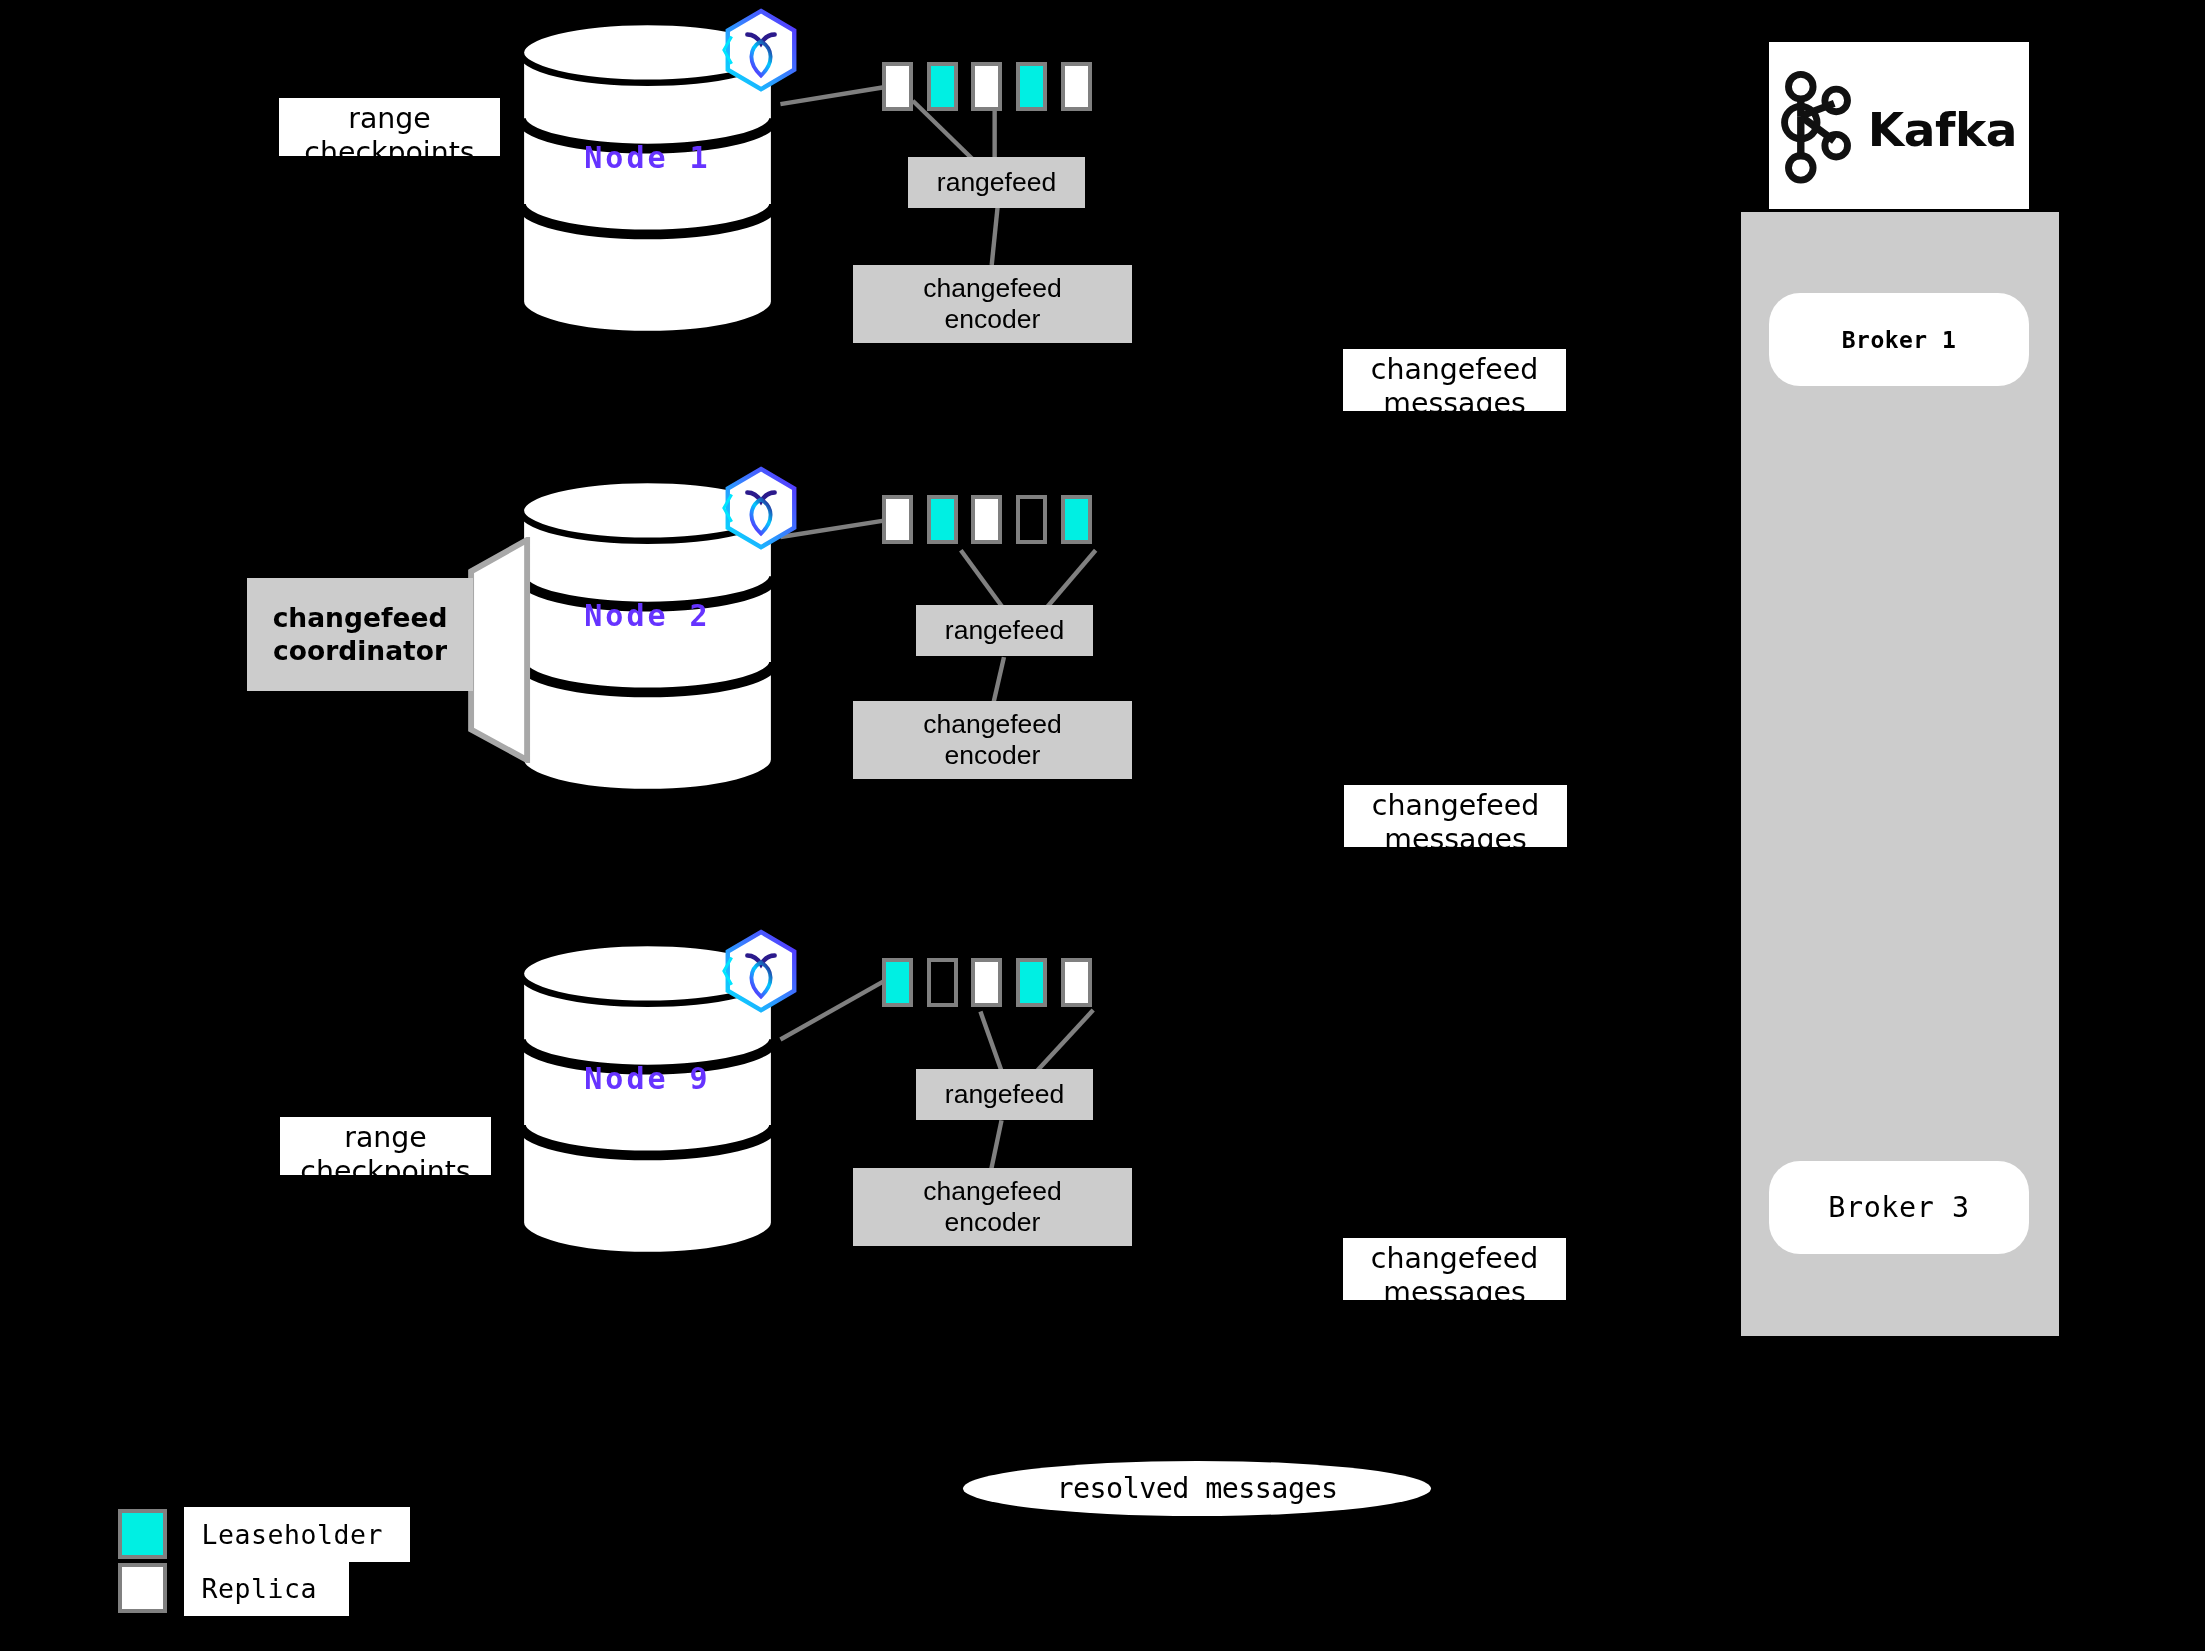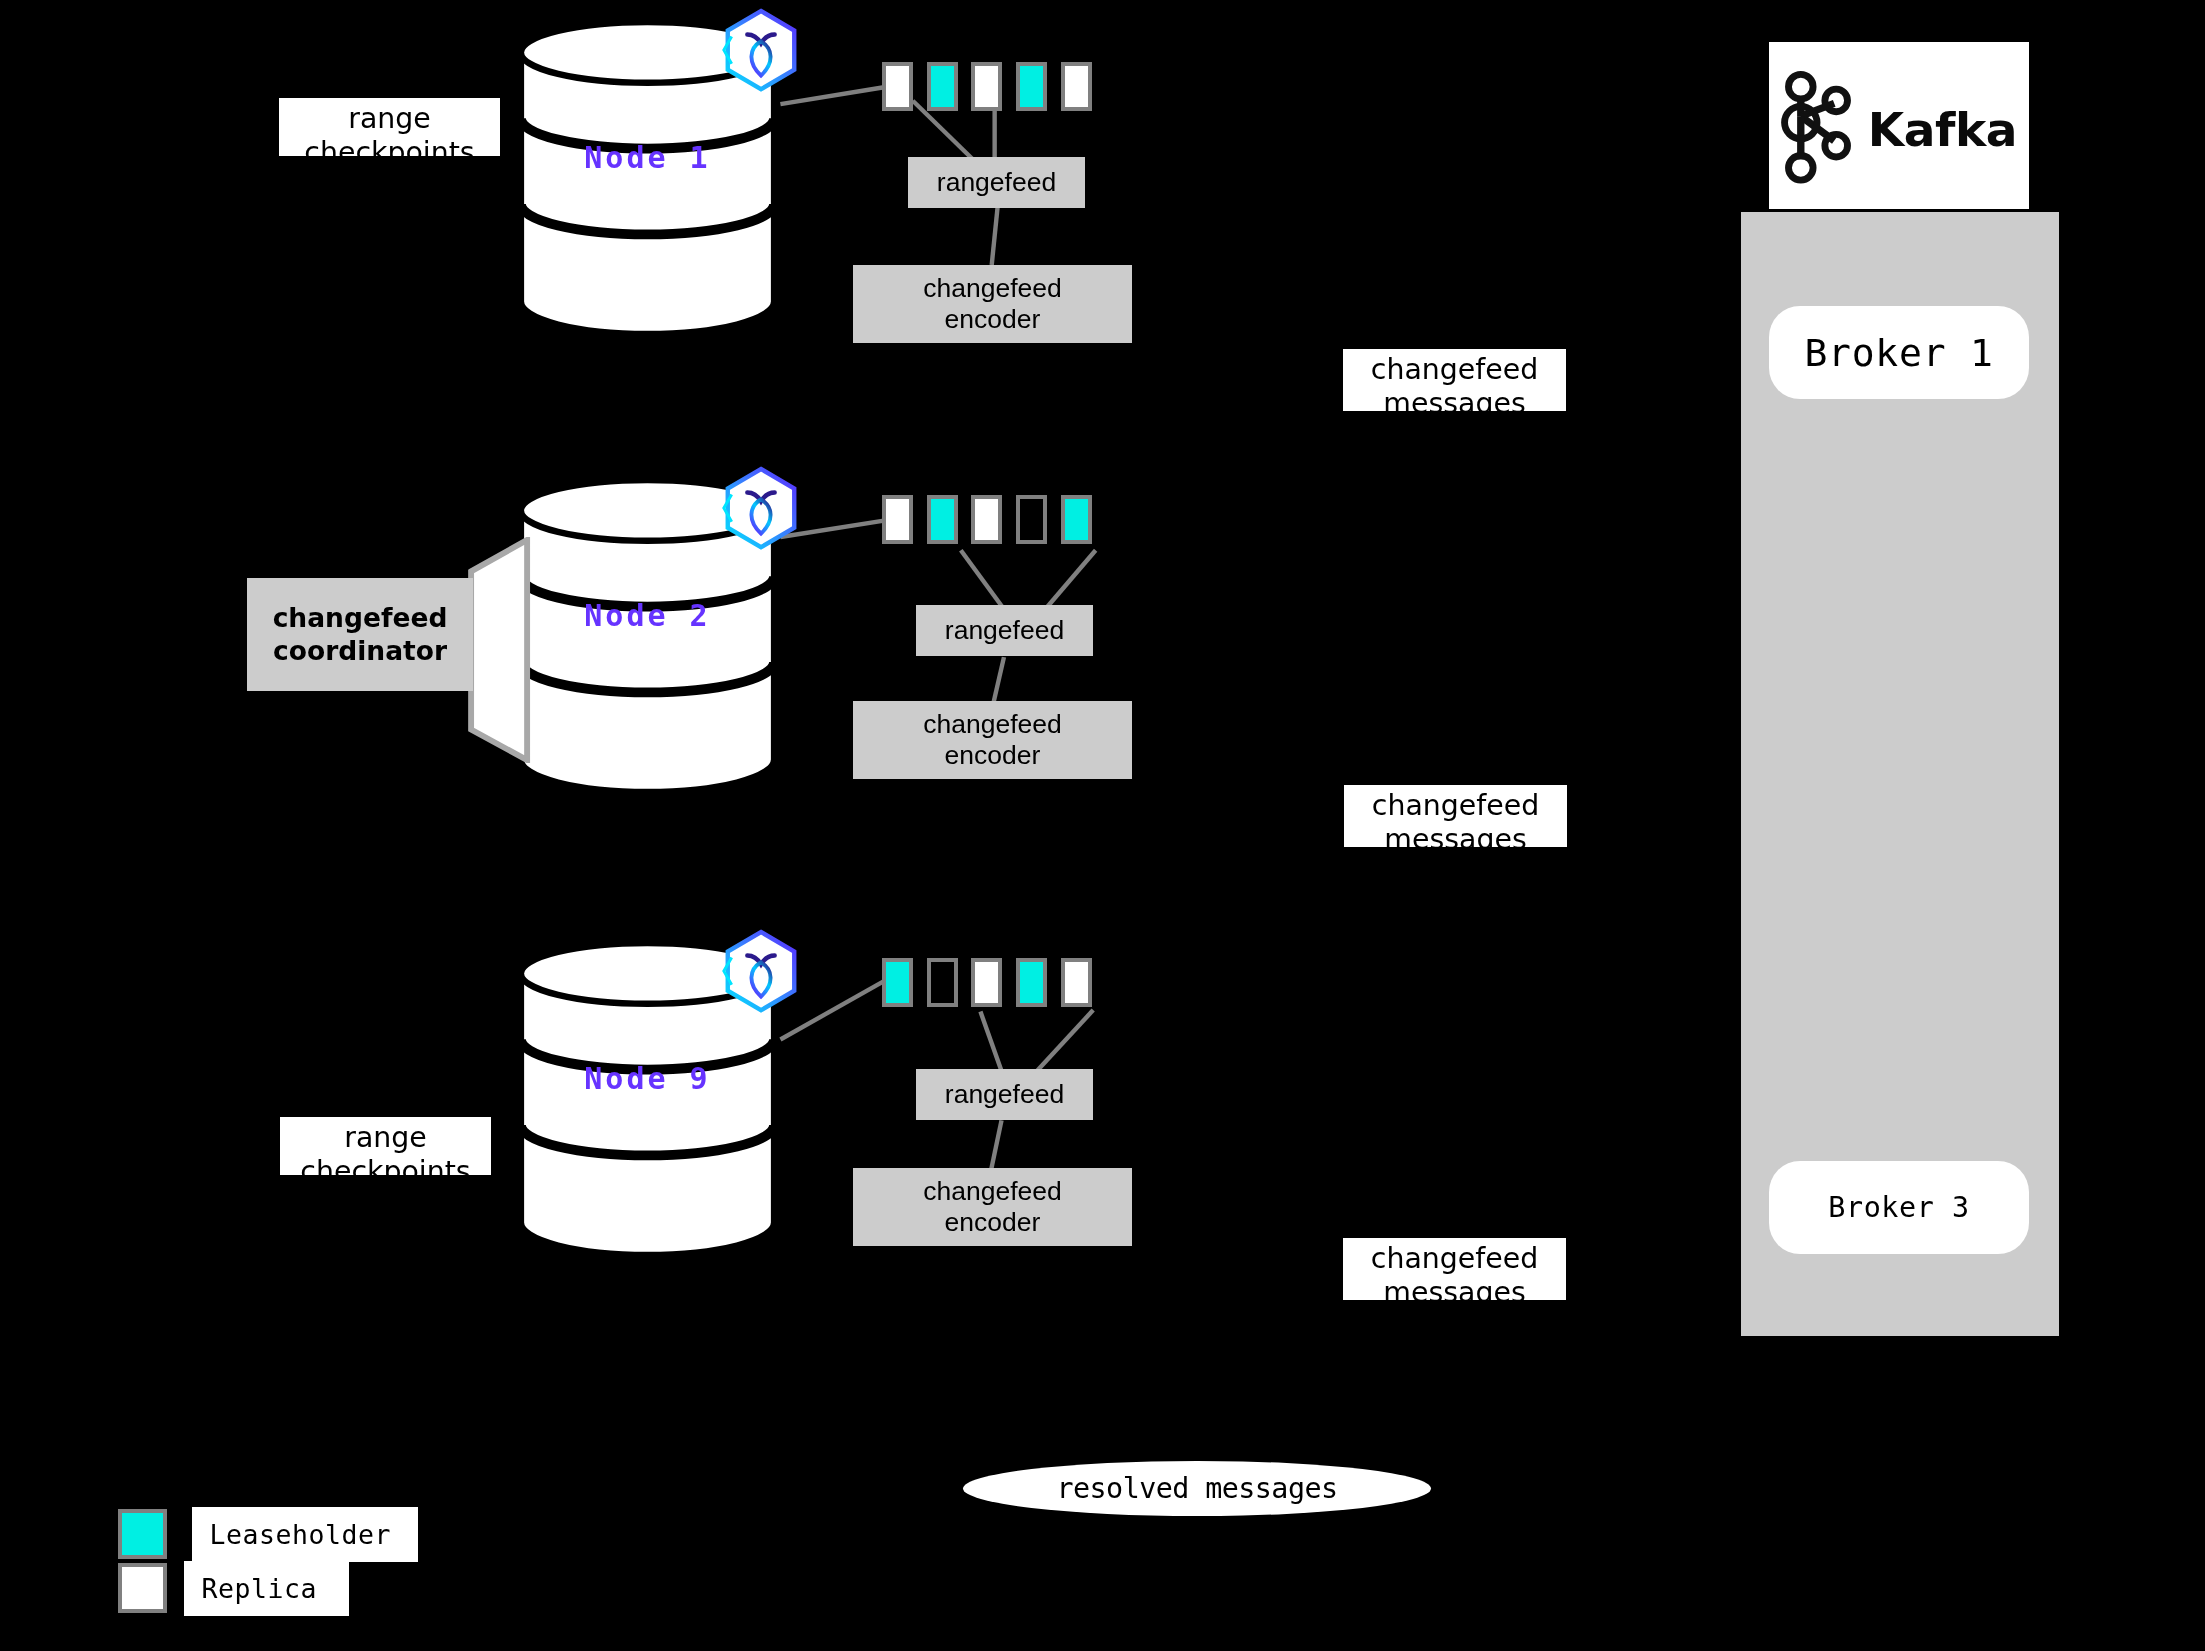--- a/index.html
+++ b/index.html
@@ -319,25 +319,25 @@
       <circle cx="40" cy="113" r="33" fill="none" stroke="#111111" stroke-width="14"></circle>
       <circle cx="40" cy="205" r="25" fill="none" stroke="#111111" stroke-width="14"></circle>
       <circle cx="112" cy="68" r="23" fill="none" stroke="#111111" stroke-width="14"></circle>
       <circle cx="112" cy="160" r="23" fill="none" stroke="#111111" stroke-width="14"></circle>
     </svg>
     <span class="kafka-word">Kafka</span>
   </div>
 
   <div class="kafka-panel" style="left:1741px;top:212px;width:318px;height:1124px;"></div>
 
-  <div class="broker" style="left:1769px;top:306px;width:260px;height:93px;font-size:38px;">Broker 1</div>
+  <div class="broker" style="left:1769px;top:293px;width:260px;height:93px;font-size:23px;font-weight:bold;">Broker 1</div>
   <div class="broker" style="left:1769px;top:1161px;width:260px;height:93px;font-size:28.4px;">Broker 3</div>
 
   <div class="pill" style="left:963px;top:1461px;width:468px;height:55px;font-size:28.4px;">resolved messages</div>
 
   <div class="legend-swatch leaseholder" style="left:118px;top:1509px;background:#00efe3;"></div>
-  <div class="legend-text" style="left:184px;top:1507px;width:226px;height:55px;font-size:26.5px;margin-left:8px;">Leaseholder</div>
+  <div class="legend-text" style="left:184px;top:1507px;width:226px;height:55px;font-size:26.5px;">Leaseholder</div>
 
   <div class="legend-swatch replica" style="left:118px;top:1563px;background:#ffffff;"></div>
   <div class="legend-text" style="left:184px;top:1561px;width:165px;height:55px;font-size:26.5px;">Replica</div>
 
 </div>
 
 
 </body></html>

